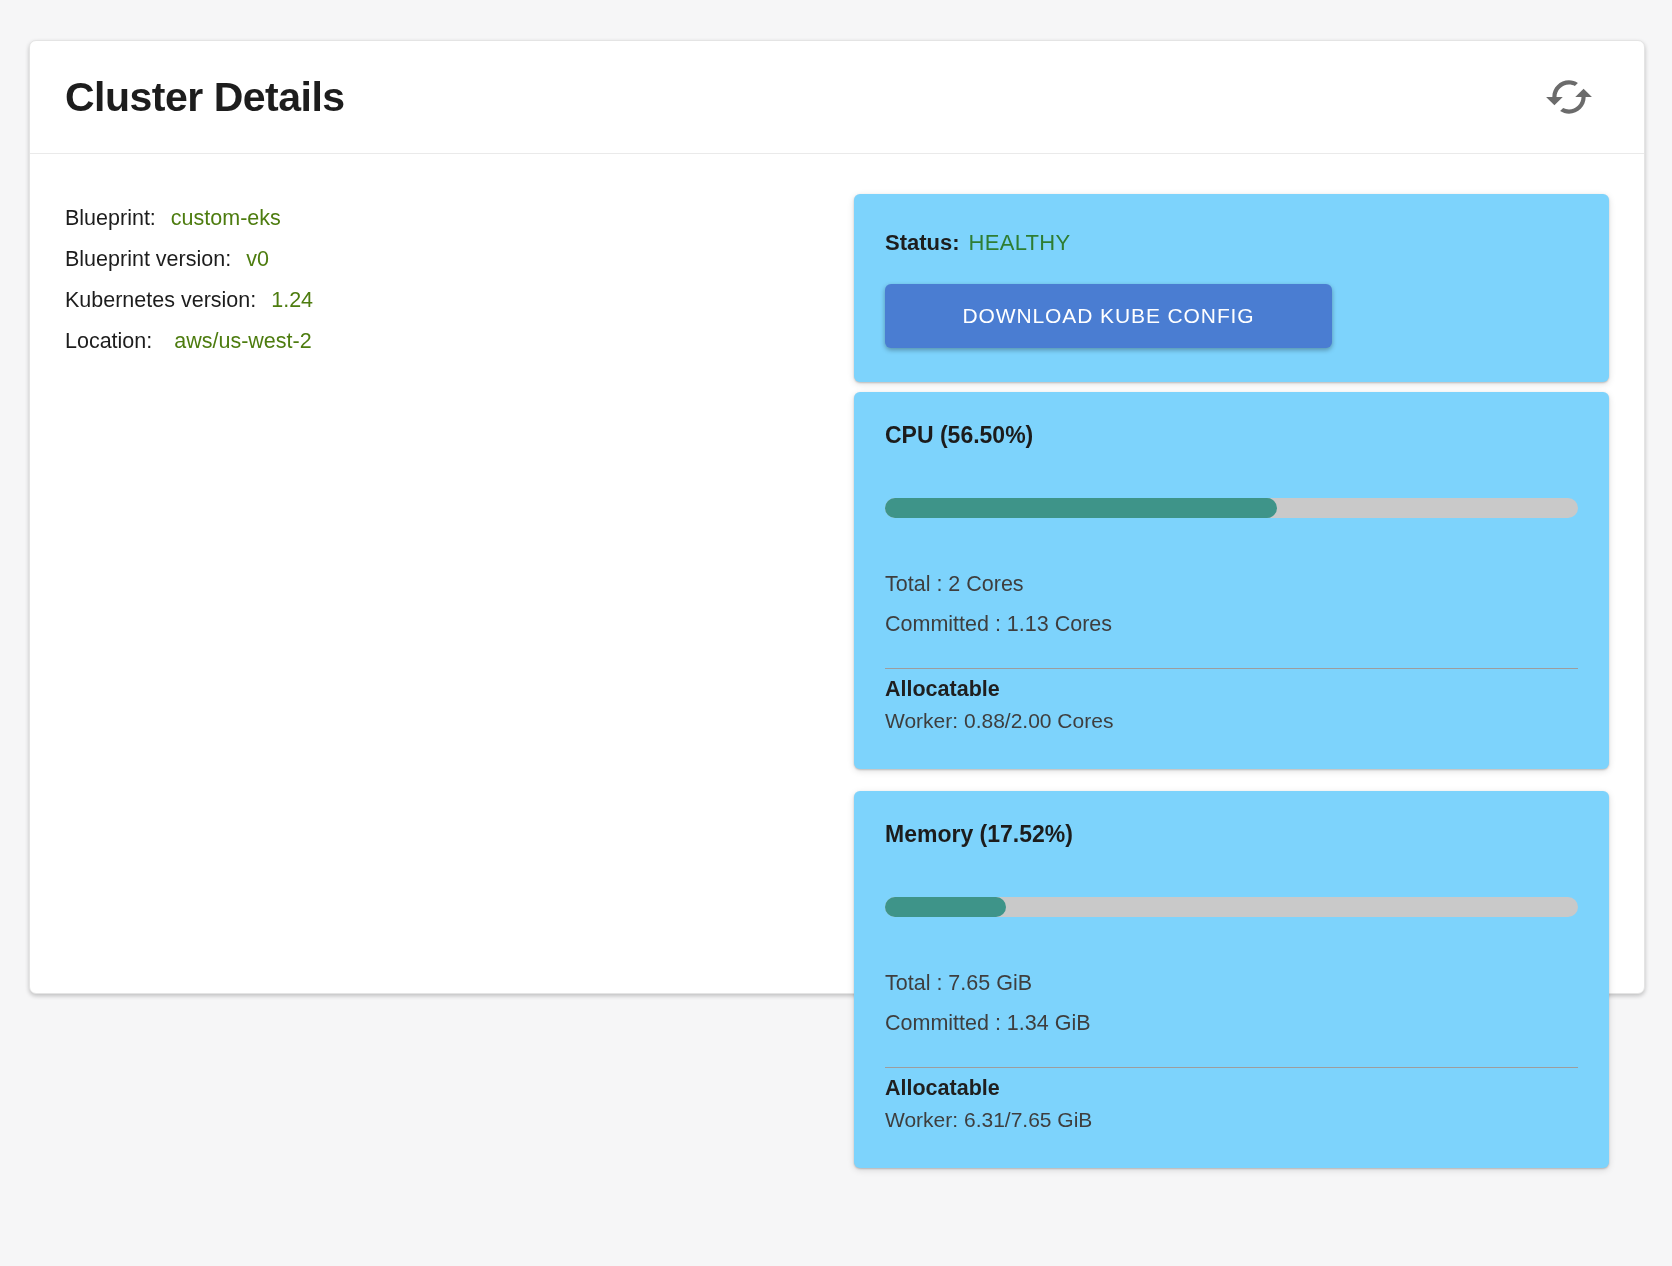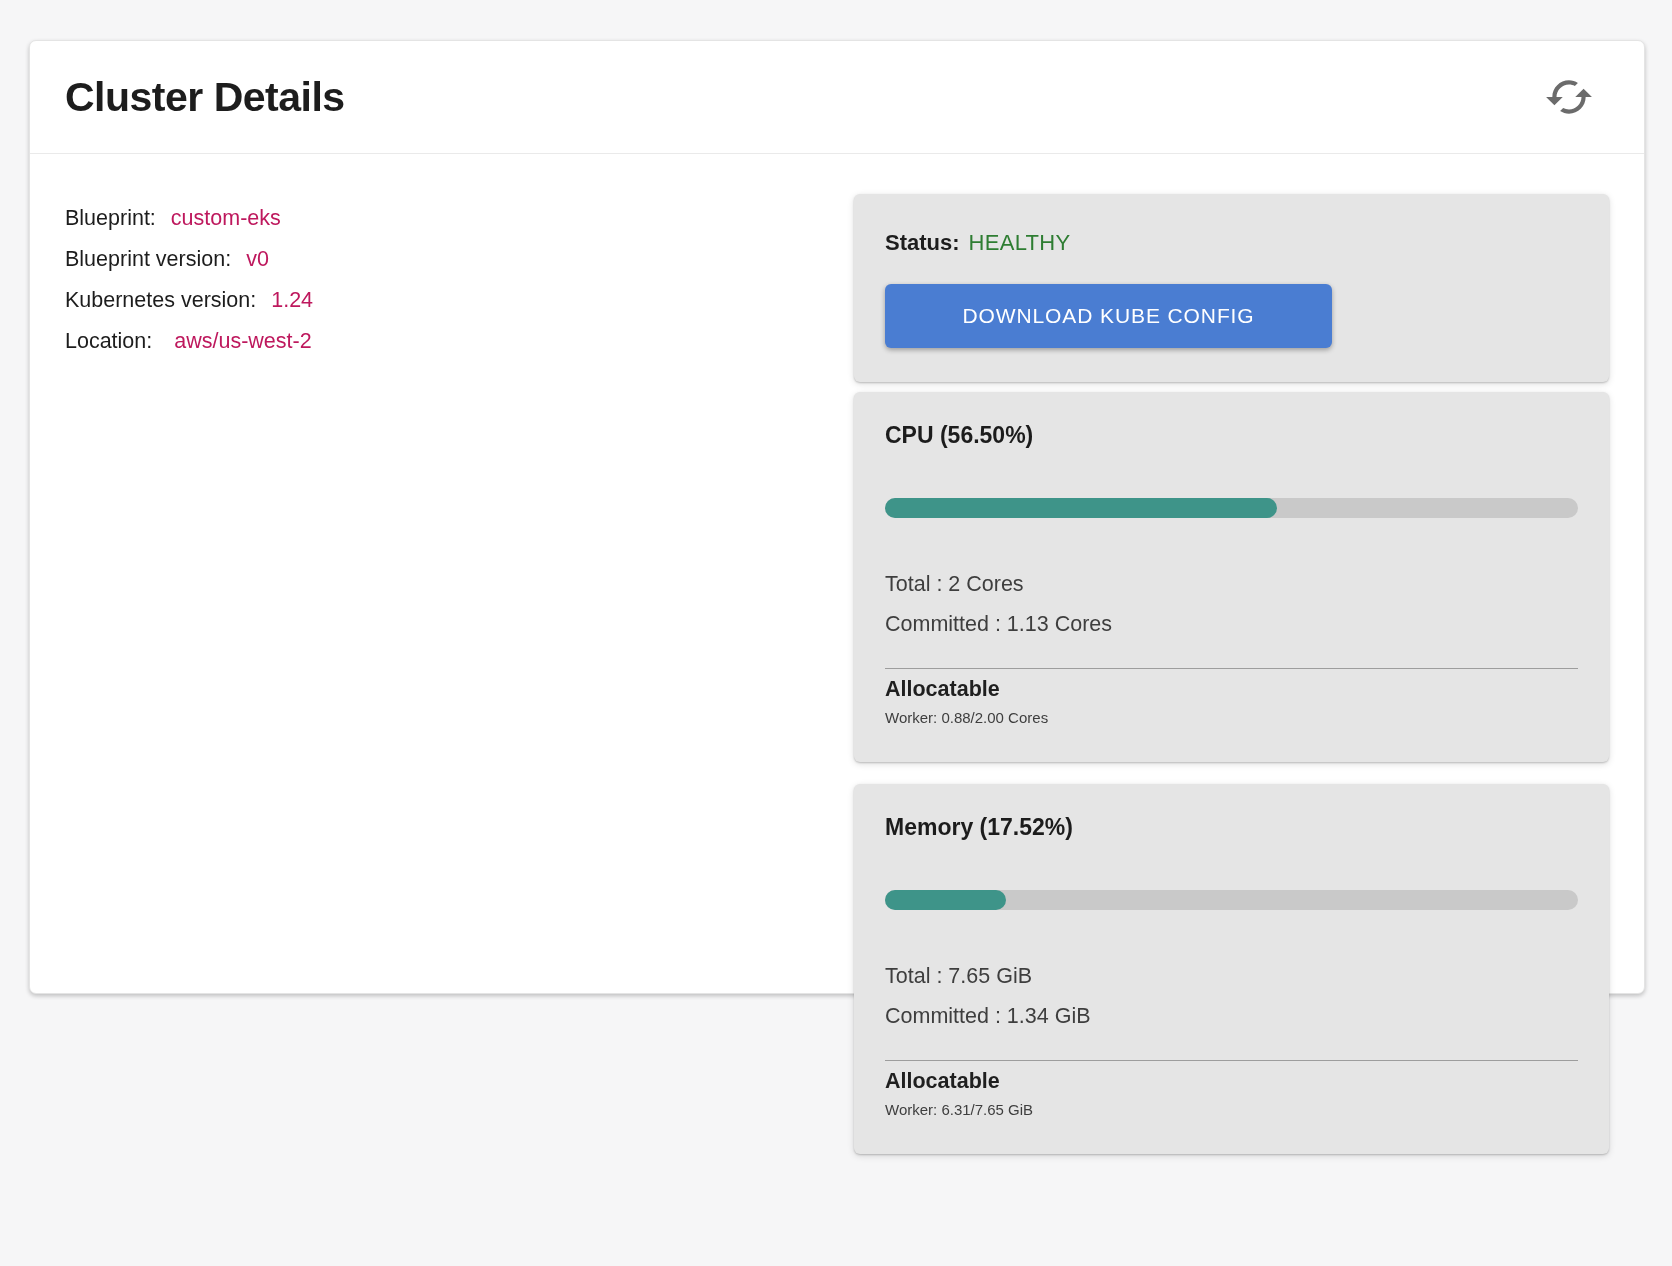--- a/index.html
+++ b/index.html
@@ -47,30 +47,30 @@
     padding: 40px 35px 0 35px;
   }
   .details-col { flex: 1; padding-top: 4px; }
   .detail-row {
     font-size: 21.5px;
     line-height: 41px;
     color: #1d1d1d;
     white-space: nowrap;
   }
   .detail-label { font-weight: 400; }
-  .detail-value { margin-left: 15px; color: #be185d; }
+  .detail-value { margin-left: 15px; color: #4d7c0f; }
   .detail-row:last-child .detail-value { margin-left: 22px; }
 
   .cards-col {
     width: 755px;
     display: flex;
     flex-direction: column;
   }
   .card {
-    background: #e5e5e5;
+    background: #7dd3fc;
     border-radius: 6px;
     box-shadow: 0 1px 2px rgba(0,0,0,0.20), 0 2px 7px rgba(0,0,0,0.13);
   }
   .status-card { padding: 36px 30px 34px 31px; }
   .status-line { font-size: 22px; }
   .status-label { font-weight: 700; color: #1d1d1d; }
   .status-value { margin-left: 9px; font-weight: 400; letter-spacing: 0.3px; }
   .download-btn {
     display: block;
     margin-top: 28px;
@@ -105,21 +105,21 @@
   .card-divider {
     margin-top: 24px;
     border: none;
     border-top: 1px solid #9d9d9d;
   }
   .alloc-label {
     font-size: 21.5px;
     font-weight: 600;
     color: #1f1f1f;
   }
-  .worker-line { margin-top: 7px; font-size: 15px; color: #3e3e3e; }
+  .worker-line { margin-top: 7px; font-size: 21px; color: #3e3e3e; }
 </style>
 </head>
 <body>
 
 <div class="container">
 
   <div class="header">
     <div class="page-title">Cluster Details</div>
     <button class="refresh-btn">
       <span>

